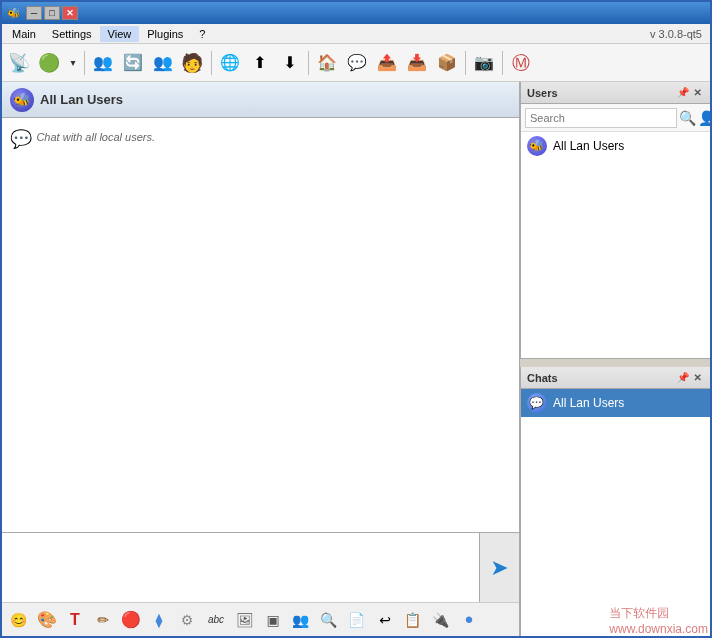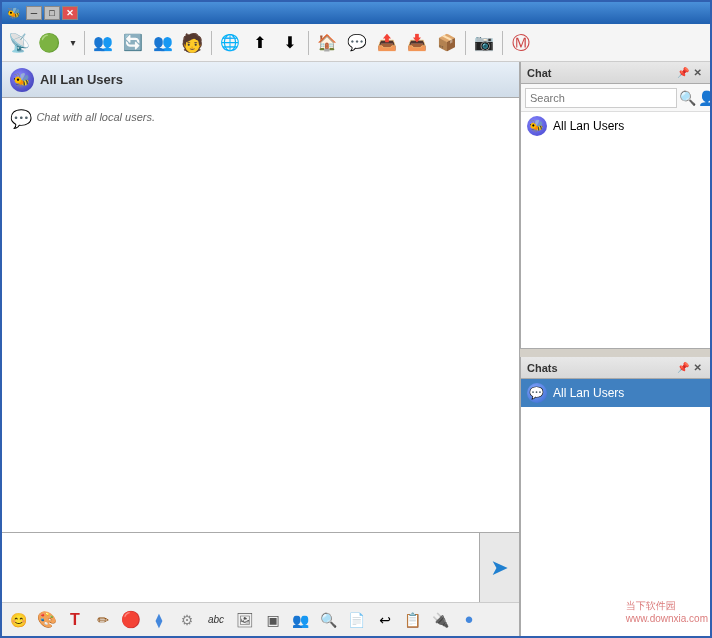--- a/index.html
+++ b/index.html
@@ -327,20 +327,28 @@
 
   <div id="title-bar">
     <span id="title-icon">🐝</span>
     <div id="title-controls">
       <div class="title-btn">─</div>
       <div class="title-btn">□</div>
       <div class="title-btn close">✕</div>
     </div>
   </div>
 
+  <div id="menu-bar">
+    <span class="menu-item">Main</span>
+    <span class="menu-item">Settings</span>
+    <span class="menu-item" style="background:#c8daf5;">View</span>
+    <span class="menu-item">Plugins</span>
+    <span class="menu-item">?</span>
+    <span id="version-label">v 3.0.8-qt5</span>
+  </div>
 
   <div id="toolbar">
     <div class="toolbar-btn" title="Network" style="font-size:18px; color:#2080d0;">📡</div>
     <div class="toolbar-btn" title="Connect" style="font-size:18px; color:#20a020;">🟢</div>
     <div class="toolbar-btn" title="Dropdown" style="font-size:10px; color:#333; width:14px;">▾</div>
     <div class="toolbar-sep"></div>
     <div class="toolbar-btn" title="Users">👥</div>
     <div class="toolbar-btn" title="Refresh">🔄</div>
     <div class="toolbar-btn" title="Group">👥</div>
     <div class="toolbar-btn" title="Add User" style="font-size:18px;">🧑</div>
@@ -401,21 +409,21 @@
         <div class="bottom-btn" title="Notes" style="font-size:14px;">📋</div>
         <div class="bottom-btn" title="Plugin" style="font-size:14px;">🔌</div>
         <div class="bottom-btn" title="Record" style="font-size:14px; color:#4488dd;">⏺</div>
       </div>
     </div>
 
     <div id="right-panels">
 
       <div id="users-panel" style="flex: 0 0 50%; display:flex; flex-direction:column; border-bottom:1px solid #aaa;">
         <div class="panel-header">
-          <span class="panel-header-title">Chat</span>
+          <span class="panel-header-title">Users</span>
           <span class="panel-ctrl">📌</span>
           <span class="panel-ctrl">✕</span>
         </div>
         <div id="users-search">
           <input id="search-input-field" type="text" placeholder="Search" style="">
           <span style="font-size:14px; cursor:default;">🔍</span>
           <span style="font-size:14px; cursor:pointer;">👤</span>
         </div>
         <div id="users-list">
           <div class="user-item">
@@ -436,13 +444,13 @@
             <div class="avatar-icon avatar-chat" style="background: radial-gradient(circle at 40% 35%, #88aaff, #3366cc);">💬</div>
             <span>All Lan Users</span>
           </div>
         </div>
       </div>
 
     </div>
   </div>
 </div>
 
-<div id="watermark" style="position:fixed;bottom:14px;right:4px;font-size:10px;color:#cc4444;opacity:0.7;">当下软件园<br>www.downxia.com</div>
+<div id="watermark" style="position:fixed;bottom:2px;right:4px;font-size:12px;color:#cc4444;opacity:0.7;">当下软件园<br>www.downxia.com</div>
 
 </body></html>

